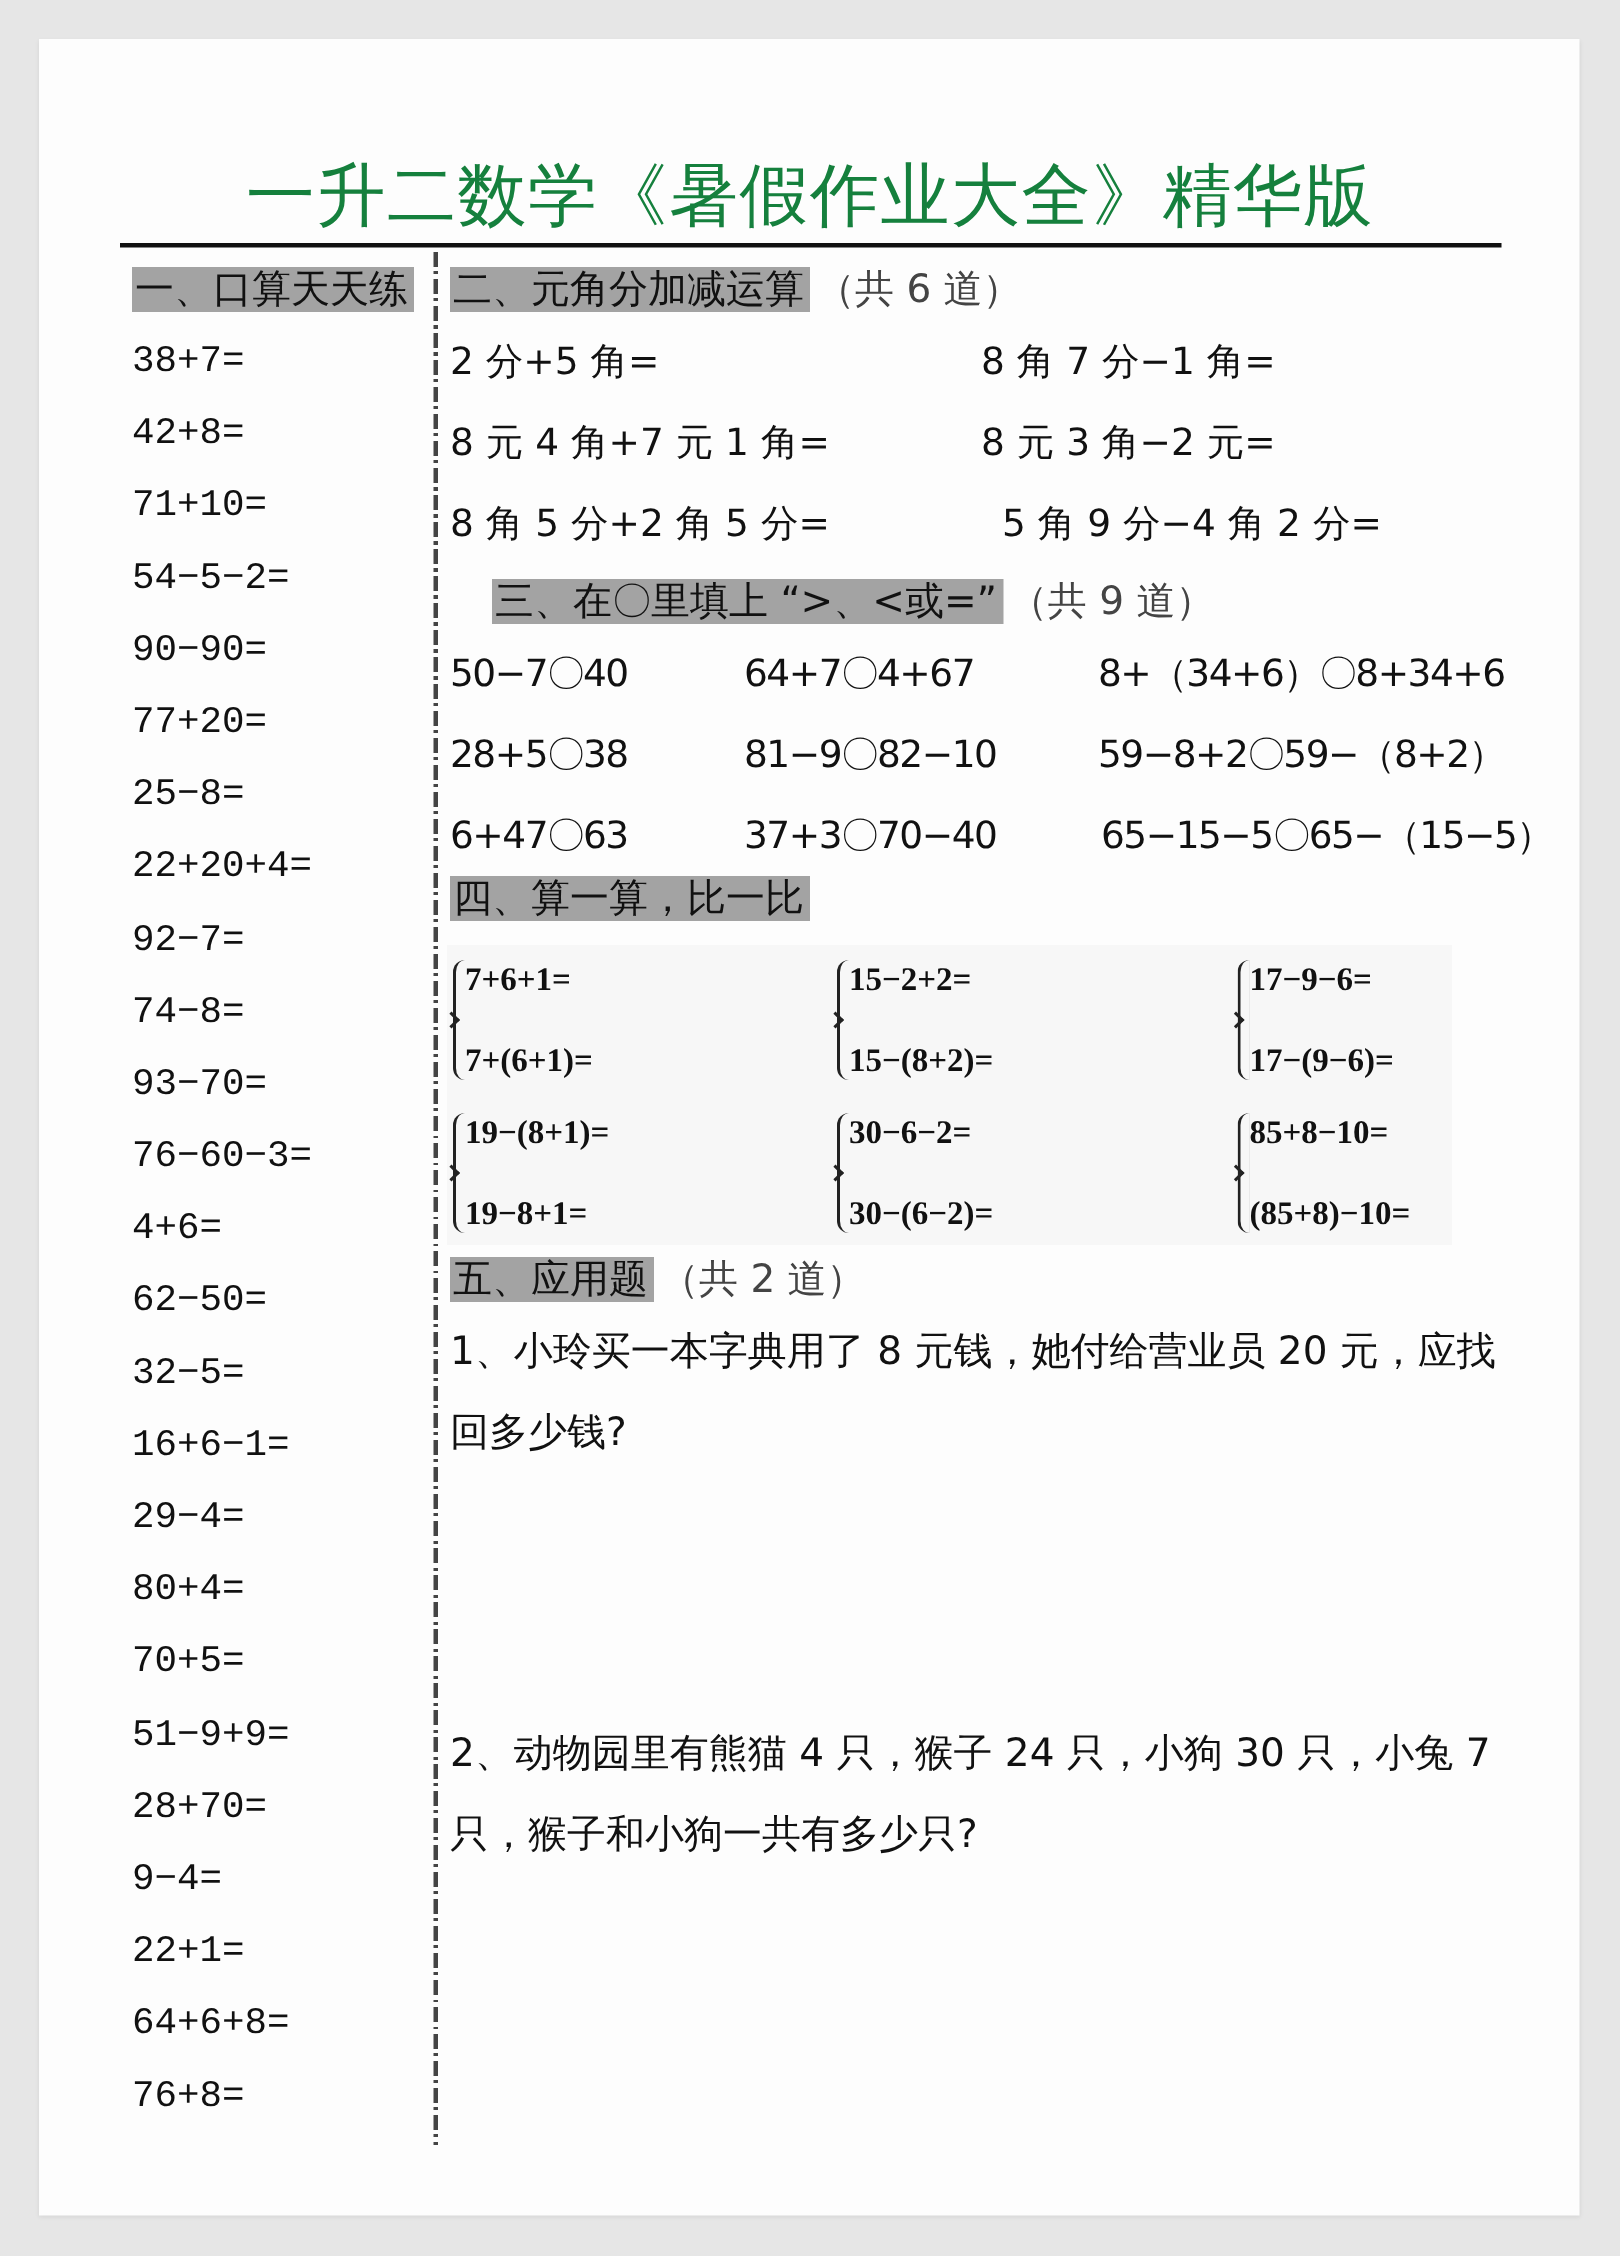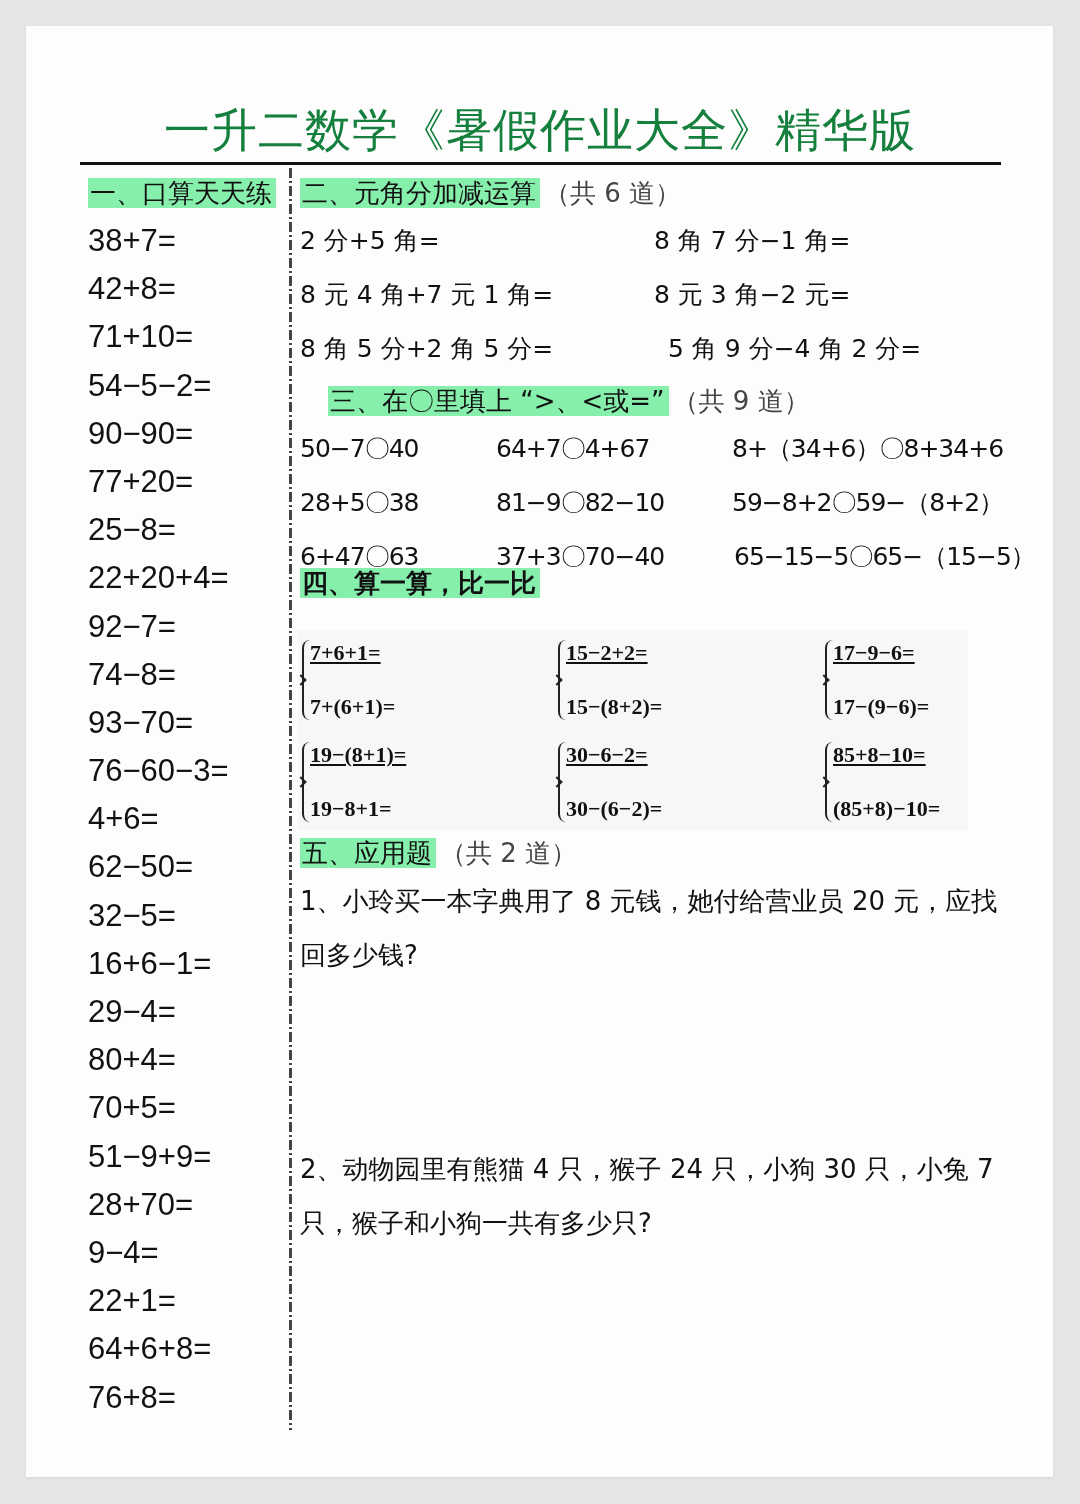--- a/index.html
+++ b/index.html
@@ -44,38 +44,38 @@
       #444 13px, #444 15px, transparent 15px, transparent 18px);
   }
   .sec-head {
     position: absolute;
     height: 42px;
     line-height: 42px;
     font-size: 26px;
     white-space: nowrap;
   }
   .sec-head .hl {
-    background: #86efac;
+    background: #a3a3a3;
     padding: 0 4px 0 2px;
     color: #111;
     text-align: right;
   }
   .sec-head .cnt { color: #444; margin-left: 4px; }
 
   .oral-list {
     position: absolute;
     left: 88px; top: 220px;
     width: 200px;
     list-style: none;
   }
   .oral-list li {
     height: 48.2px;
     line-height: 42px;
-    font-size: 31px;
-    font-family: Liberation Sans, sans-serif;
+    font-size: 25px;
+    font-family: Liberation Mono, monospace;
     white-space: nowrap;
   }
 
   .grid2 {
     position: absolute;
     left: 300px; top: 220px;
     width: 700px;
   }
   .row {
     position: relative;
@@ -121,21 +121,21 @@
     border-right: 2px solid #222;
     border-bottom: 2px solid #222;
     transform: rotate(-45deg);
     background: transparent;
   }
   .pair .e1, .pair .e2 {
     position: absolute;
     left: 8px;
     white-space: nowrap;
   }
-  .pair .e1 { top: 6px; text-decoration: underline; }
+  .pair .e1 { top: 6px; }
   .pair .e2 { top: 60px; }
 
   .word {
     position: absolute;
     left: 300px;
     width: 700px;
     font-size: 26px;
     line-height: 54px;
   }
 </style>
@@ -211,21 +211,21 @@
     <span style="left:196px">81−9〇82−10</span>
     <span style="left:432px">59−8+2〇59−（8+2）</span>
   </div>
   <div class="row">
     <span style="left:0">6+47〇63</span>
     <span style="left:196px">37+3〇70−40</span>
     <span style="left:434px">65−15−5〇65−（15−5）</span>
   </div>
 </div>
 
-<div class="sec-head" style="left:300px; top:562px;font-weight:bold;">
+<div class="sec-head" style="left:300px; top:578px;">
   <span class="hl">四、算一算，比一比</span>
 </div>
 <div class="calc">
   <div class="pair" style="left:4px; top:4px;">
     <div class="brace"></div>
     <div class="e1">7+6+1=</div>
     <div class="e2">7+(6+1)=</div>
   </div>
   <div class="pair" style="left:260px; top:4px;">
     <div class="brace"></div>

